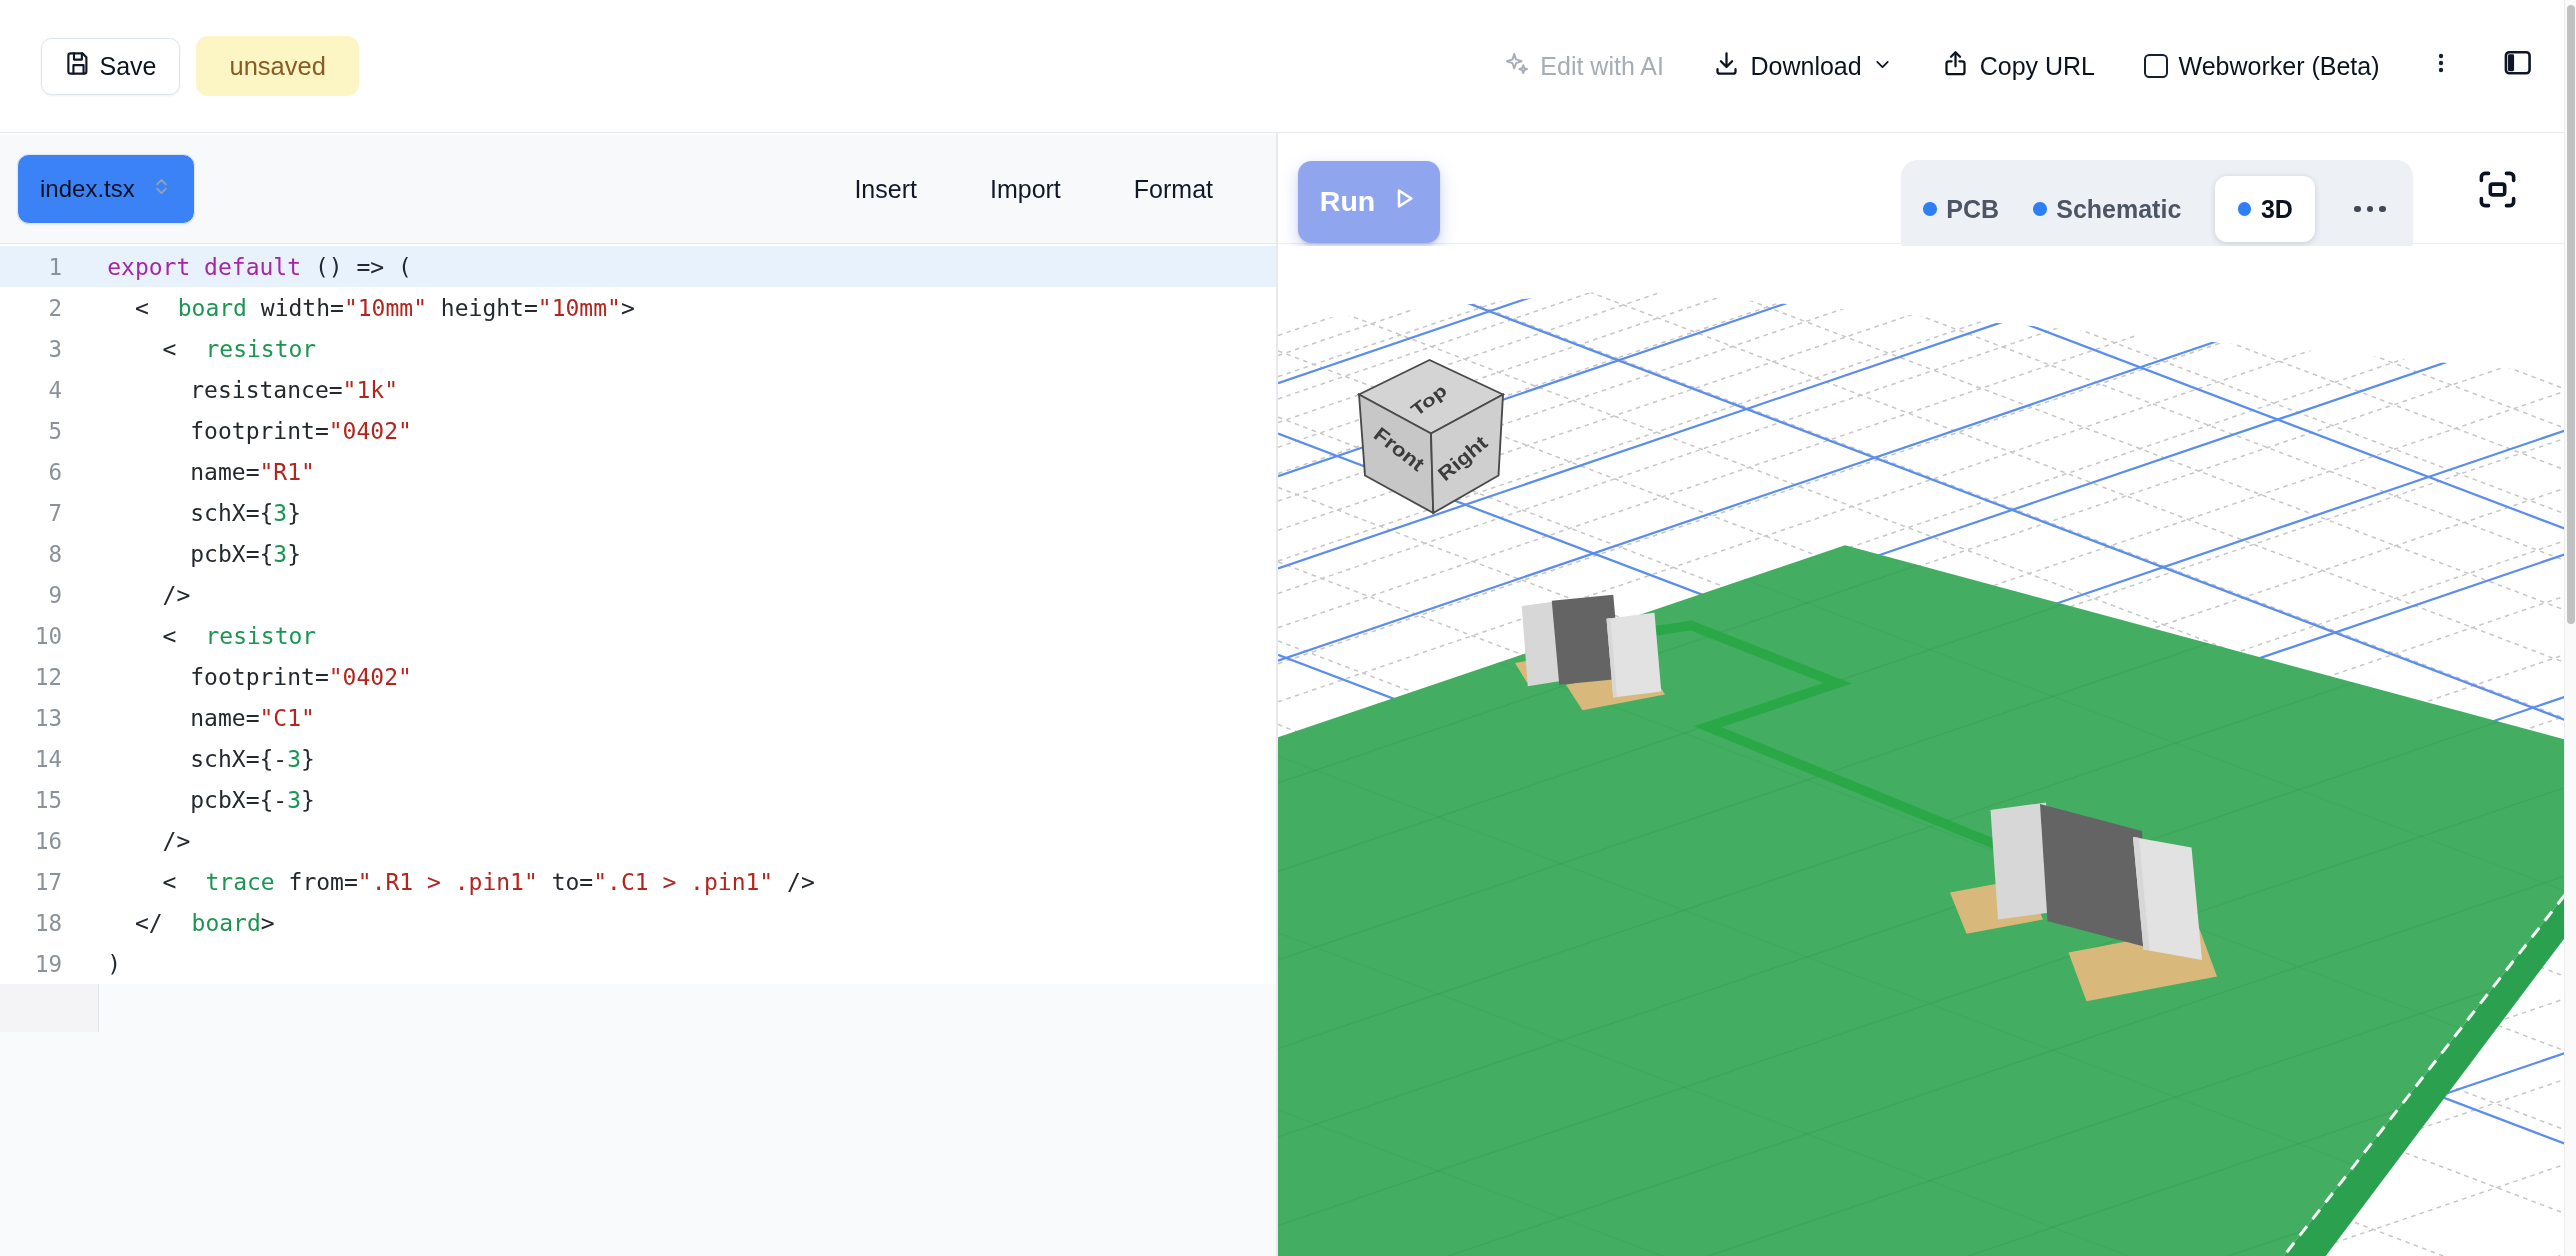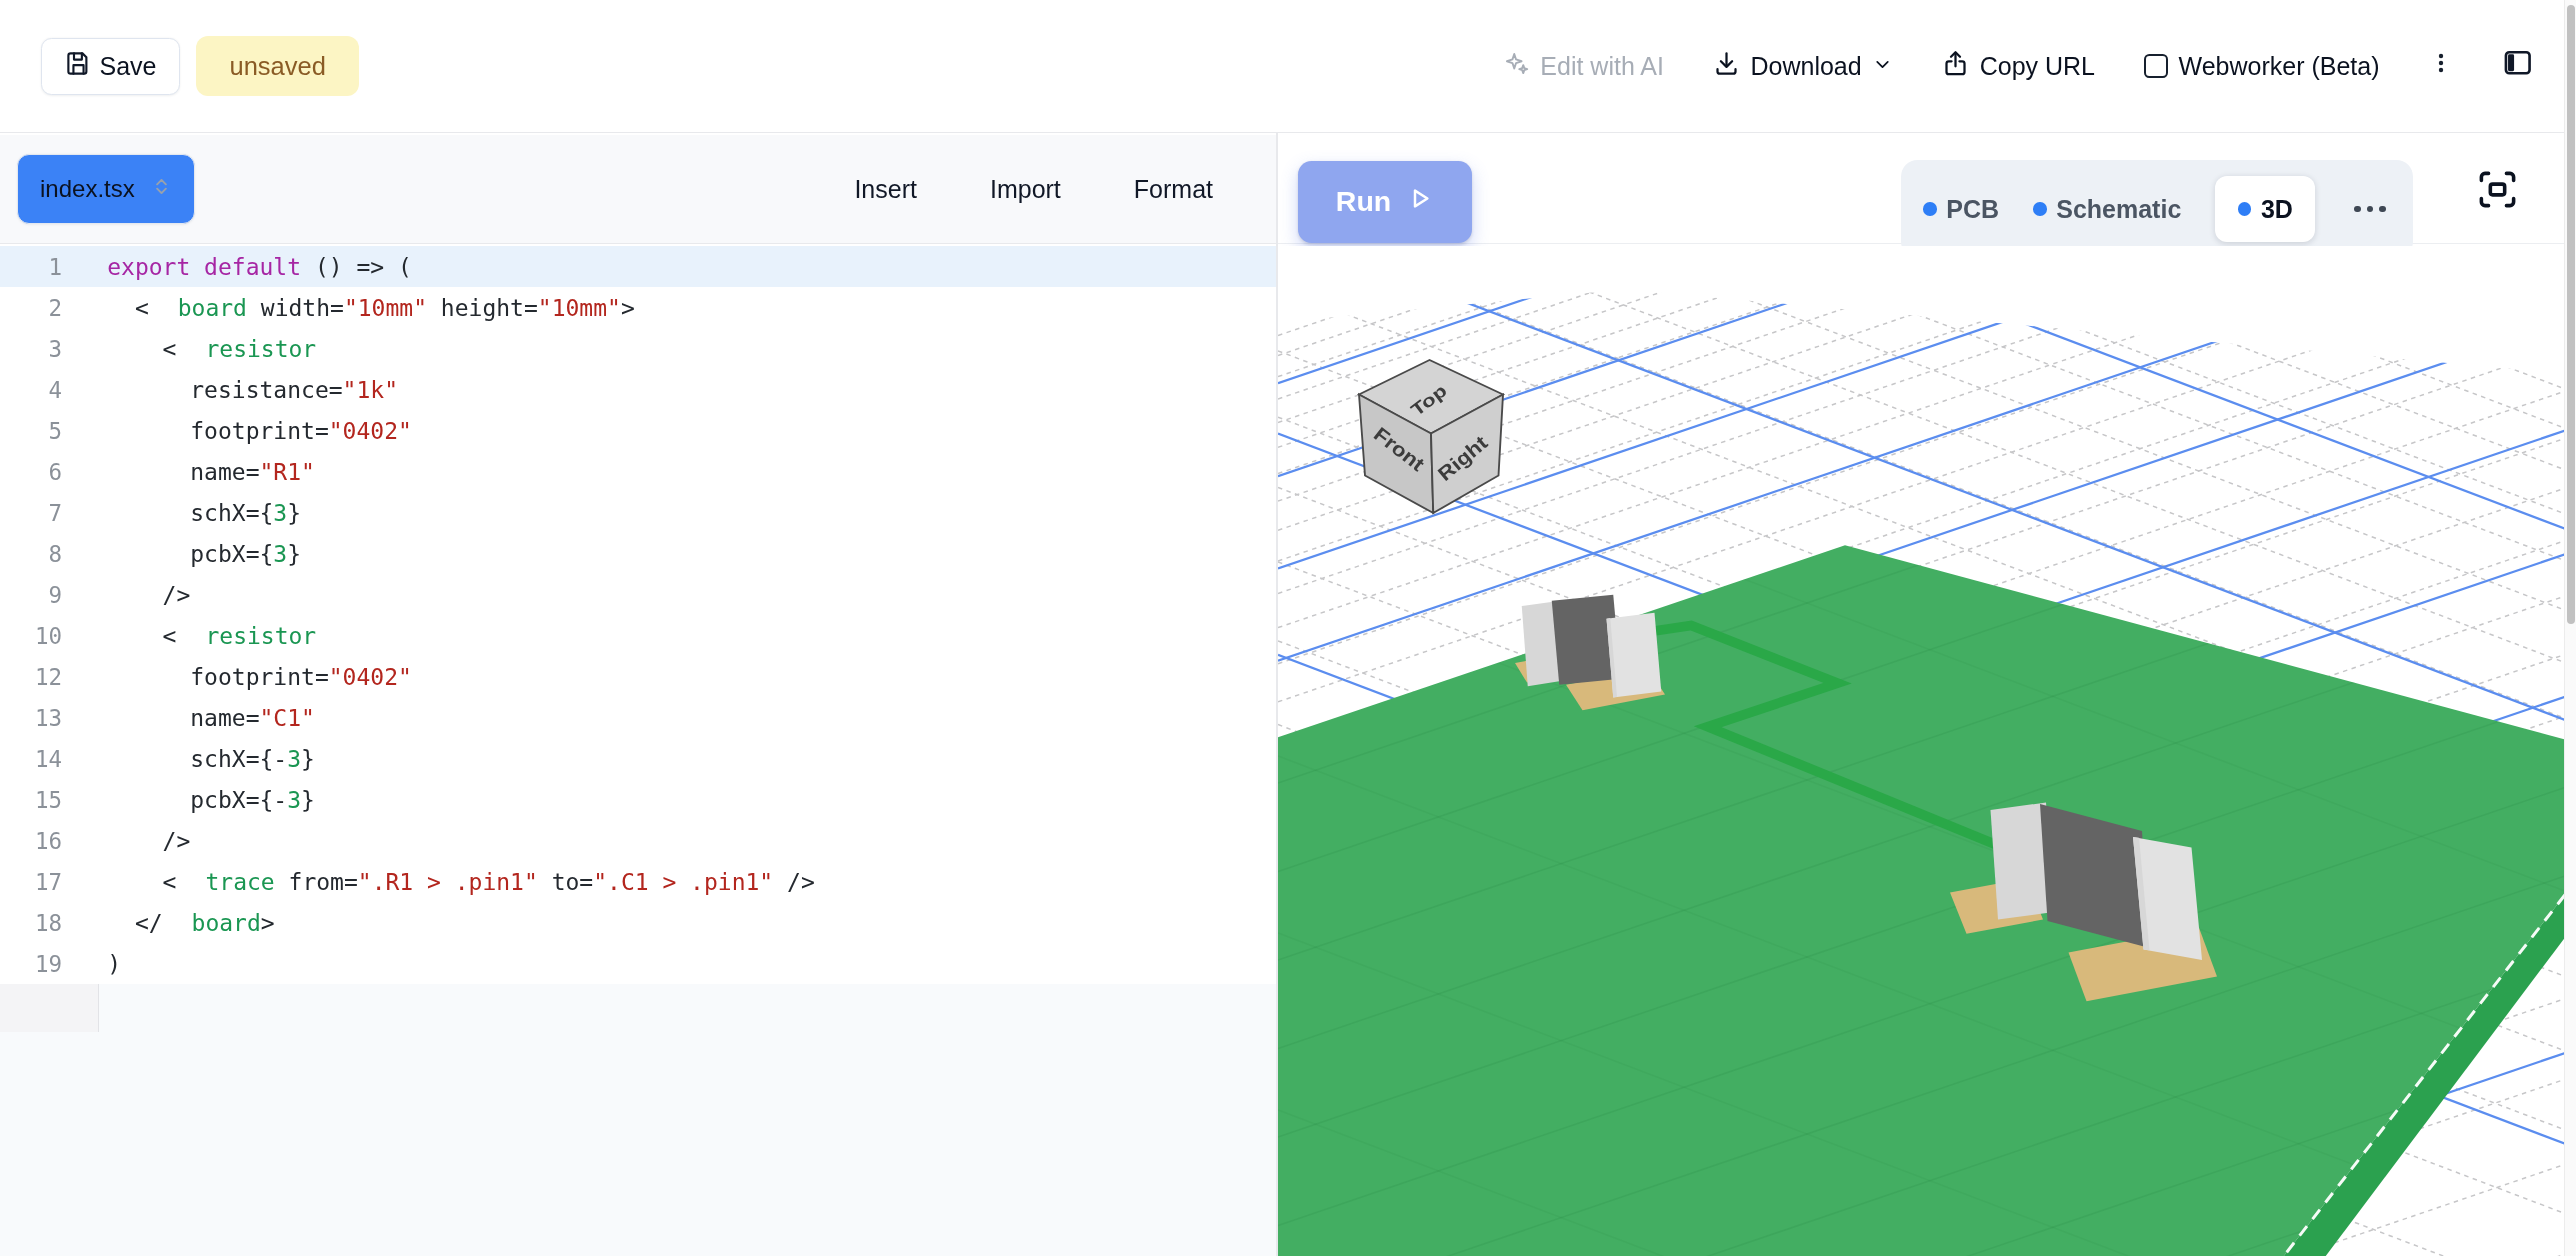--- a/index.html
+++ b/index.html
@@ -35,21 +35,21 @@
                  gap:16px; padding:0 22.5px; background:#3b82f6;
                  border:1.5px solid #e3e8f0; border-radius:12px;
                  box-shadow:0 0.7px 2.2px rgba(16,24,40,.06);
                  font-size:24px; color:#0b1220; cursor:pointer; }
   .ed-actions { margin-left:auto; margin-right:63px; display:flex; gap:73px; }
   .ed-actions .tb-item { font-size:25px; color:#111827; }
 
   
   .pv-header { position:absolute; left:1278px; top:135px; width:1287px; height:109px;
                background:#fff; border-bottom:1.5px solid #eceef1; }
-  .btn-run { position:absolute; left:19.5px; top:25.5px; width:174px; height:82px;
+  .btn-run { position:absolute; left:19.5px; top:25.5px; width:142px; height:82px;
              background:var(--run-bg); border:none; border-radius:13.5px;
              display:flex; align-items:center; justify-content:center; gap:15px;
              color:#fff; font-size:28.5px; font-weight:700;
              font-family:"Liberation Sans", sans-serif;
              box-shadow:0 7.5px 16.5px rgba(80,110,230,.28), 0 1.5px 3px rgba(0,0,0,.12);
              cursor:pointer; }
   .tabs { position:absolute; right:152px; top:25px; height:98px;
           background:#edf1f6; border-radius:16.5px; display:flex; align-items:center;
           padding:0 22.5px; gap:34px; }
   .tab { display:flex; align-items:center; gap:9.7px; font-size:25px; font-weight:600;

